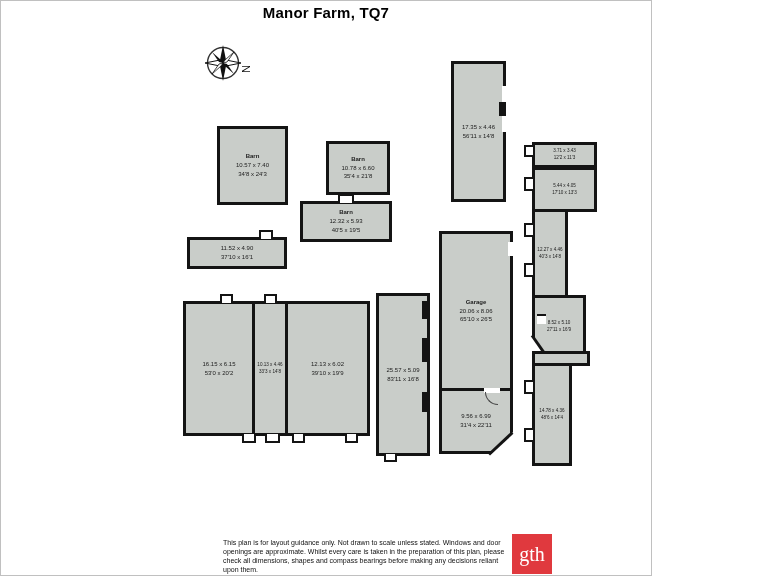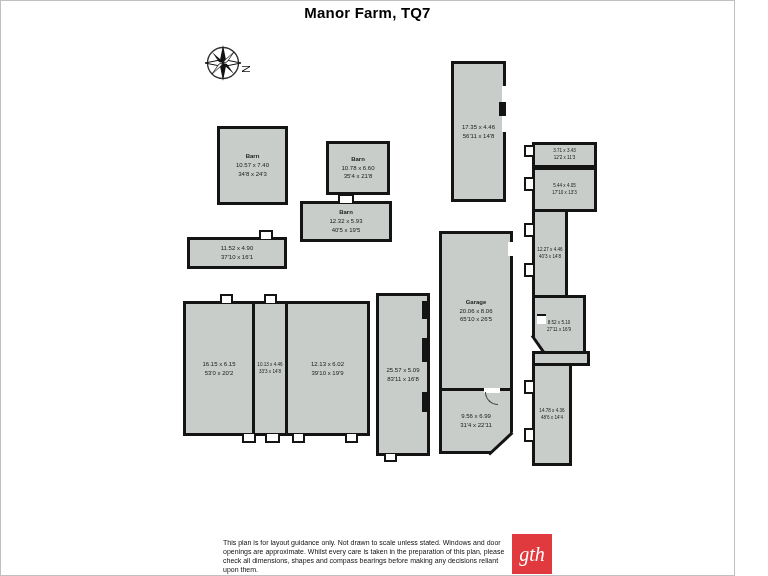--- a/index.html
+++ b/index.html
@@ -2,21 +2,21 @@
 <html style="--room-fill: #c9cdc9; --wall: #141414; --logo-red: #e0393e;"><head>
 <meta charset="utf-8">
 <style>
   :root{
     --room-fill:#c9cdc9;
     --wall:#141414;
     --logo-red:#e0393e;
   }
   html,body{margin:0;padding:0;background:#ffffff;}
   #page{
-    position:relative;width:735px;height:576px;box-sizing:border-box;
+    position:relative;width:652px;height:576px;box-sizing:border-box;
     border:1px solid #c0c0c0;background:#ffffff;overflow:hidden;
     font-family:"Liberation Sans",sans-serif;color:#000;
   }
   
   .title{position:absolute;top:3px;left:0;width:100%;text-align:center;
     font-size:15px;font-weight:bold;letter-spacing:.2px;}
   .subtitle{position:absolute;top:21px;left:0;width:100%;text-align:center;
     font-size:9px;color:#222;}
   
   .room{position:absolute;box-sizing:border-box;background:var(--room-fill);
@@ -34,21 +34,21 @@
   
   .jamb{position:absolute;background:var(--wall);}
   
   .diag{position:absolute;height:3px;background:var(--wall);transform-origin:left center;}
   .arc{position:absolute;box-sizing:border-box;border:1.5px solid #444;border-top:none;border-right:none;
     border-radius:0 0 0 100%;background:transparent;}
   
   .footer-text{position:absolute;left:222px;top:537px;width:288px;font-size:7px;line-height:1.3;color:#111;}
   .logo{position:absolute;left:511px;top:533px;width:40px;height:40px;background:var(--logo-red);
     display:flex;align-items:center;justify-content:center;color:#fff;
-    font-family:"Liberation Serif",serif;font-size:20px;font-style:italic;}
+    font-family:"Liberation Serif",serif;font-size:20px;}
   .compass{position:absolute;left:201px;top:40px;}
 </style>
 </head>
 <body>
 
 <div id="page">
 
   <div class="title">Manor Farm, TQ7</div>
 
   <svg class="compass" width="52" height="44" viewBox="0 0 52 44">

